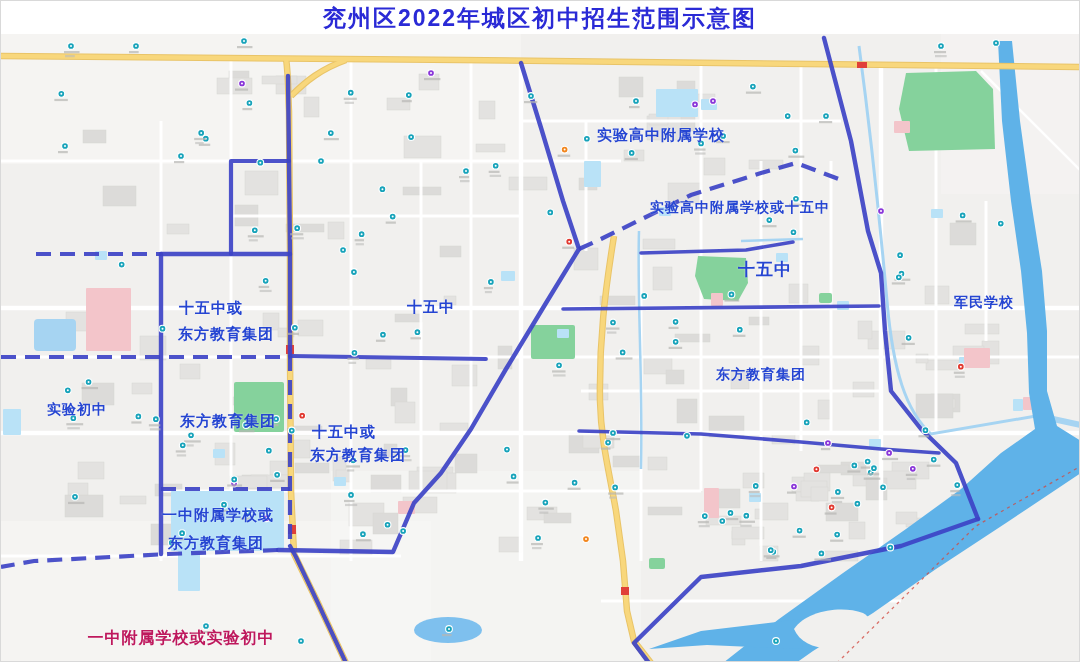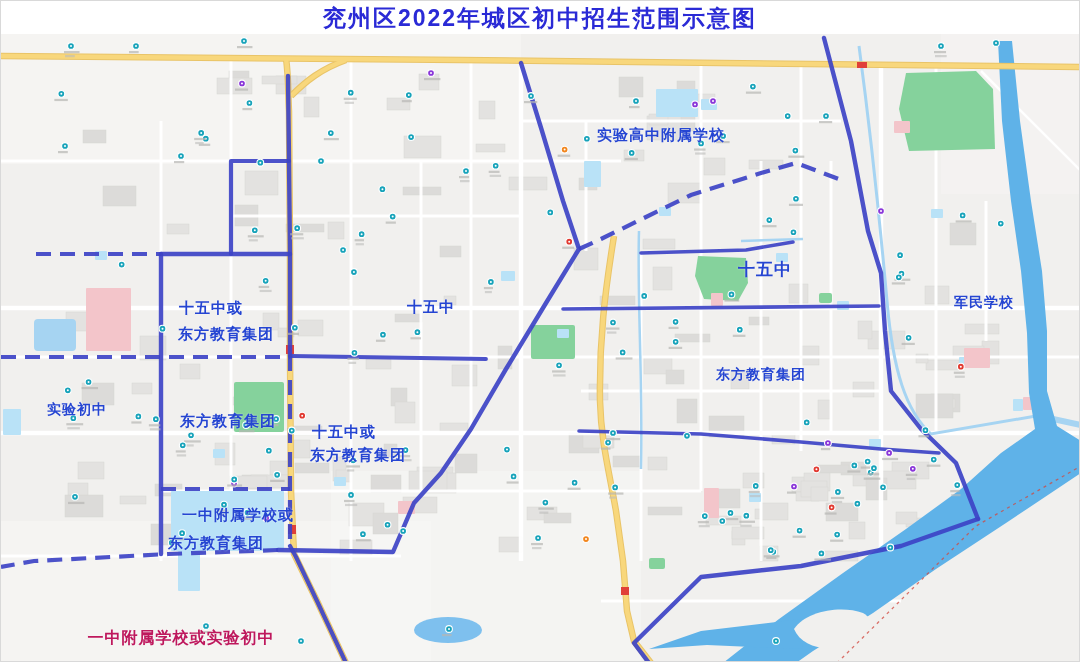--- a/index.html
+++ b/index.html
@@ -699,31 +699,32 @@
         <rect x="198" y="630" width="11.654120059683919" height="2.2" fill="#b7b6b4" fill-opacity="0.7"></rect>
         <circle cx="300" cy="640" r="3.4" fill="#17a3ba" stroke="#fff" stroke-width="1.1"></circle>
         <circle cx="300" cy="640" r="1" fill="#fff"></circle>
       </g>
 
     <rect x="0" y="0" width="1080" height="33" fill="#ffffff"></rect>
   </svg>
 
   <div class="labels">
       <span class="zone-label" style="left: 660px; top: 134px; font-size: 15px; color: rgb(37, 69, 210);">实验高中附属学校</span>
+      <span class="zone-label" style="left: 739px; top: 207px; font-size: 14px; color: rgb(37, 69, 210);">实验高中附属学校或十五中</span>
       <span class="zone-label" style="left: 210px; top: 307px; font-size: 15px; color: rgb(37, 69, 210);">十五中或</span>
       <span class="zone-label" style="left: 225px; top: 333px; font-size: 15px; color: rgb(37, 69, 210);">东方教育集团</span>
       <span class="zone-label" style="left: 430px; top: 306px; font-size: 15px; color: rgb(37, 69, 210);">十五中</span>
       <span class="zone-label" style="left: 764px; top: 268px; font-size: 17px; color: rgb(37, 69, 210);">十五中</span>
       <span class="zone-label" style="left: 983px; top: 302px; font-size: 14px; color: rgb(37, 69, 210);">军民学校</span>
       <span class="zone-label" style="left: 76px; top: 409px; font-size: 14px; color: rgb(37, 69, 210);">实验初中</span>
       <span class="zone-label" style="left: 227px; top: 420px; font-size: 15px; color: rgb(37, 69, 210);">东方教育集团</span>
       <span class="zone-label" style="left: 343px; top: 431px; font-size: 15px; color: rgb(37, 69, 210);">十五中或</span>
       <span class="zone-label" style="left: 357px; top: 454px; font-size: 15px; color: rgb(37, 69, 210);">东方教育集团</span>
       <span class="zone-label" style="left: 760px; top: 374px; font-size: 14px; color: rgb(37, 69, 210);">东方教育集团</span>
-      <span class="zone-label" style="left: 237px; top: 514px; font-size: 15px; color: rgb(37, 69, 210);">一中附属学校或</span>
+      <span class="zone-label" style="left: 217px; top: 514px; font-size: 15px; color: rgb(37, 69, 210);">一中附属学校或</span>
       <span class="zone-label" style="left: 215px; top: 542px; font-size: 15px; color: rgb(37, 69, 210);">东方教育集团</span>
       <span class="zone-label" style="left: 180px; top: 601px; font-size: 16px; color: #be185d; margin-top: 36px;">一中附属学校或实验初中</span>
     </div>
 
   <div class="title-bar">
     <span class="map-title">兖州区2022年城区初中招生范围示意图</span>
   </div>
 </div>
 
 </body></html>

